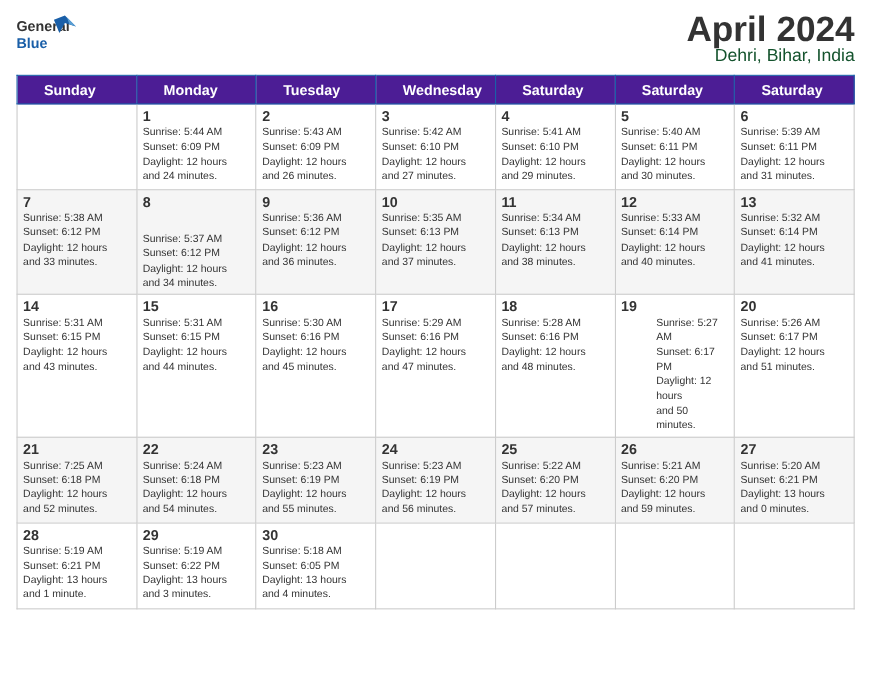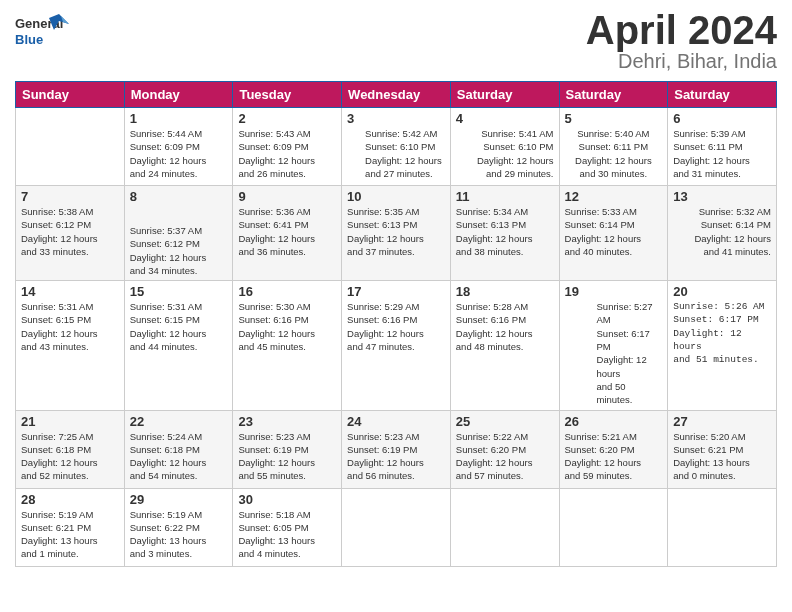--- a/index.html
+++ b/index.html
@@ -22,39 +22,39 @@
     }
     .logo {
       display: flex;
       align-items: center;
       gap: 2px;
     }
     .title-block {
       text-align: right;
     }
     .month-title {
-      font-size: 40px;
+      font-size: 32px;
       font-weight: bold;
       color: #333;
       line-height: 1;
     }
     .location-title {
-      font-size: 20px;
-      color: #737373;
+      font-size: 16px;
+      color: #14532d;
     }
     table {
       width: 100%;
       border-collapse: collapse;
       table-layout: fixed;
     }
     thead tr th {
-      background-color: #be185d;
+      background-color: #4c1d95;
       color: #fff;
       text-align: left;
-      padding: 5px 6px;
+      padding: 5px 24px;
       font-size: 13px;
       font-weight: bold;
       border: 1px solid #1a5fa8;
     }
     tbody tr td {
       vertical-align: top;
       border: 1px solid #ccc;
       padding: 3px 5px;
       height: 78px;
       background: #fff;
@@ -121,35 +121,35 @@
           </td>
           <td>
             <span class="day-num">2</span>
             <div class="day-info" style="white-space: pre-line;">Sunrise: 5:43 AM
 Sunset: 6:09 PM
 Daylight: 12 hours
 and 26 minutes.</div>
           </td>
           <td>
             <span class="day-num">3</span>
-            <div class="day-info" style="white-space: pre-line; margin-left: 18px;">Sunrise: 5:42 AM
+            <div class="day-info" style="white-space: pre-line;">Sunrise: 5:42 AM
 Sunset: 6:10 PM
 Daylight: 12 hours
 and 27 minutes.</div>
           </td>
           <td>
             <span class="day-num">4</span>
-            <div class="day-info" style="white-space: pre-line; text-align: right;">Sunrise: 5:41 AM
+            <div class="day-info" style="white-space: pre-line;">Sunrise: 5:41 AM
 Sunset: 6:10 PM
 Daylight: 12 hours
 and 29 minutes.</div>
           </td>
           <td>
             <span class="day-num">5</span>
-            <div class="day-info" style="white-space: pre-line; text-align: center;">Sunrise: 5:40 AM
+            <div class="day-info" style="white-space: pre-line;">Sunrise: 5:40 AM
 Sunset: 6:11 PM
 Daylight: 12 hours
 and 30 minutes.</div>
           </td>
           <td>
             <span class="day-num">6</span>
             <div class="day-info" style="white-space: pre-line;">Sunrise: 5:39 AM
 Sunset: 6:11 PM
 Daylight: 12 hours
 and 31 minutes.</div>
@@ -166,21 +166,21 @@
           <td>
             <span class="day-num">8</span>
             <div class="day-info" style="white-space: pre-line; margin-top: 20px;">Sunrise: 5:37 AM
 Sunset: 6:12 PM
 Daylight: 12 hours
 and 34 minutes.</div>
           </td>
           <td>
             <span class="day-num">9</span>
             <div class="day-info" style="white-space: pre-line;">Sunrise: 5:36 AM
-Sunset: 6:41 PM
+Sunset: 6:12 PM
 Daylight: 12 hours
 and 36 minutes.</div>
           </td>
           <td>
             <span class="day-num">10</span>
             <div class="day-info" style="white-space: pre-line;">Sunrise: 5:35 AM
 Sunset: 6:13 PM
 Daylight: 12 hours
 and 37 minutes.</div>
           </td>
@@ -193,21 +193,21 @@
           </td>
           <td>
             <span class="day-num">12</span>
             <div class="day-info" style="white-space: pre-line;">Sunrise: 5:33 AM
 Sunset: 6:14 PM
 Daylight: 12 hours
 and 40 minutes.</div>
           </td>
           <td>
             <span class="day-num">13</span>
-            <div class="day-info" style="white-space: pre-line; text-align: right;">Sunrise: 5:32 AM
+            <div class="day-info" style="white-space: pre-line;">Sunrise: 5:32 AM
 Sunset: 6:14 PM
 Daylight: 12 hours
 and 41 minutes.</div>
           </td>
         </tr>
         <tr>
           <td>
             <span class="day-num">14</span>
             <div class="day-info" style="white-space: pre-line;">Sunrise: 5:31 AM
 Sunset: 6:15 PM
@@ -244,21 +244,21 @@
           </td>
           <td>
             <span class="day-num">19</span>
             <div class="day-info" style="white-space: pre-line; margin-left: 32px;">Sunrise: 5:27 AM
 Sunset: 6:17 PM
 Daylight: 12 hours
 and 50 minutes.</div>
           </td>
           <td>
             <span class="day-num">20</span>
-            <div class="day-info" style="white-space: pre-line; font-family: Liberation Mono, monospace;">Sunrise: 5:26 AM
+            <div class="day-info" style="white-space: pre-line;">Sunrise: 5:26 AM
 Sunset: 6:17 PM
 Daylight: 12 hours
 and 51 minutes.</div>
           </td>
         </tr>
         <tr>
           <td>
             <span class="day-num">21</span>
             <div class="day-info" style="white-space: pre-line;">Sunrise: 7:25 AM
 Sunset: 6:18 PM

